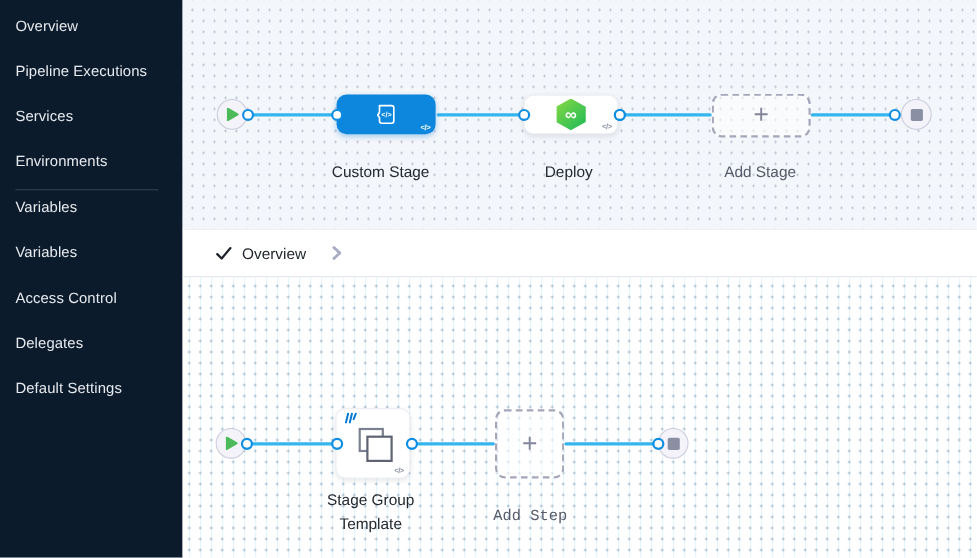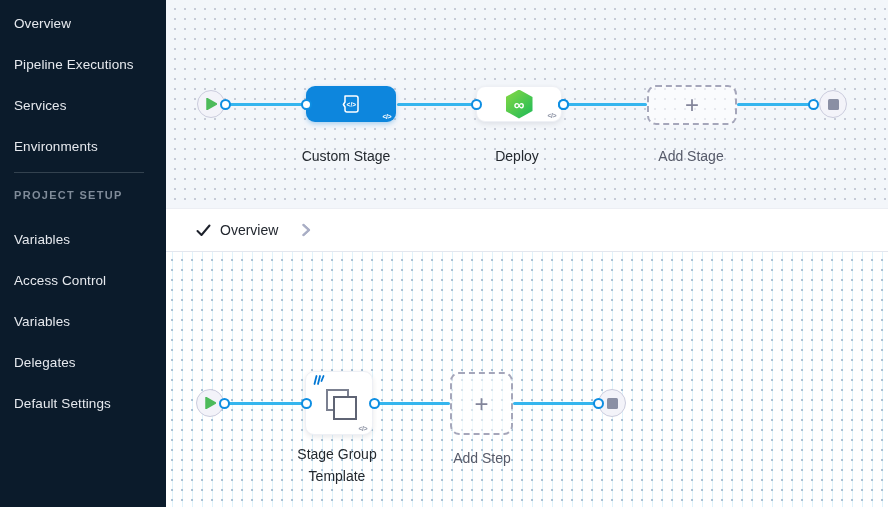--- a/index.html
+++ b/index.html
@@ -125,25 +125,24 @@
 <div class="app">
 
   <aside class="sidebar">
     <div class="nav-item">Overview</div>
     <div class="nav-item">Pipeline Executions</div>
     <div class="nav-item">Services</div>
     <div class="nav-item">Environments</div>
 
     <hr class="sidebar-divider">
 
-    <div class="section-label">PROJECT SETUP</div>
-
+
+    <div class="nav-item">Variables</div>
     <div class="nav-item">Variables</div>
     <div class="nav-item">Access Control</div>
-    <div class="nav-item">Variables</div>
     <div class="nav-item">Delegates</div>
     <div class="nav-item">Default Settings</div>
   </aside>
 
   <div class="main">
 
     <div class="stage-canvas">
 
       <div class="p-line" style="left:59px;  top:102.5px; width:81px;"></div>
       <div class="p-line" style="left:231px; top:102.5px; width:79px;"></div>
@@ -240,17 +239,17 @@
       <div class="terminal" style="left:432px; top:137px;">
         <div class="stop-square"></div>
       </div>
 
       <div class="p-dot" style="left:52.5px; top:145.5px;"></div>
       <div class="p-dot" style="left:134.5px; top:145.5px;"></div>
       <div class="p-dot" style="left:202.5px; top:145.5px;"></div>
       <div class="p-dot" style="left:426.5px; top:145.5px;"></div>
 
       <div class="node-label wrap" style="left:171px; top:192px;">Stage Group Template</div>
-      <div class="node-label muted" style="left:316px; top:196px;">Add Step</div>
+      <div class="node-label muted" style="left:316px; top:208px;font-family:Liberation Mono, monospace;">Add Step</div>
     </div>
 
   </div>
 </div>
 
 </body></html>

